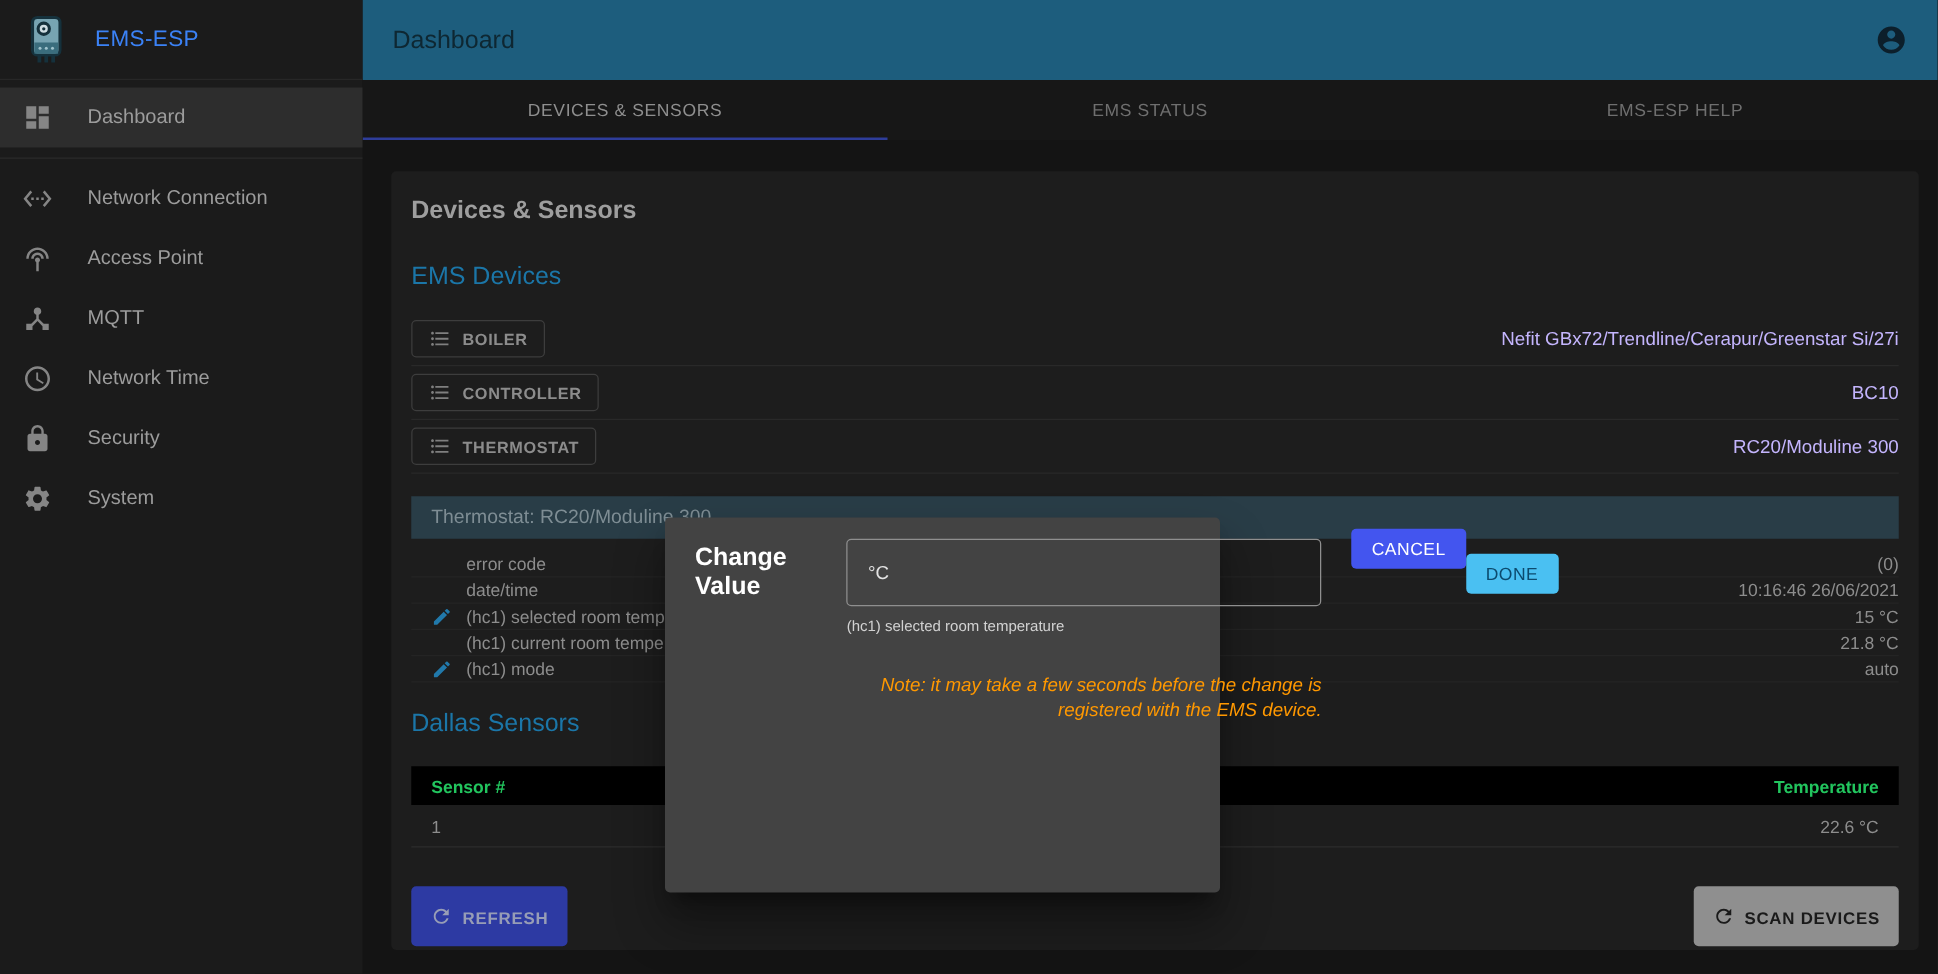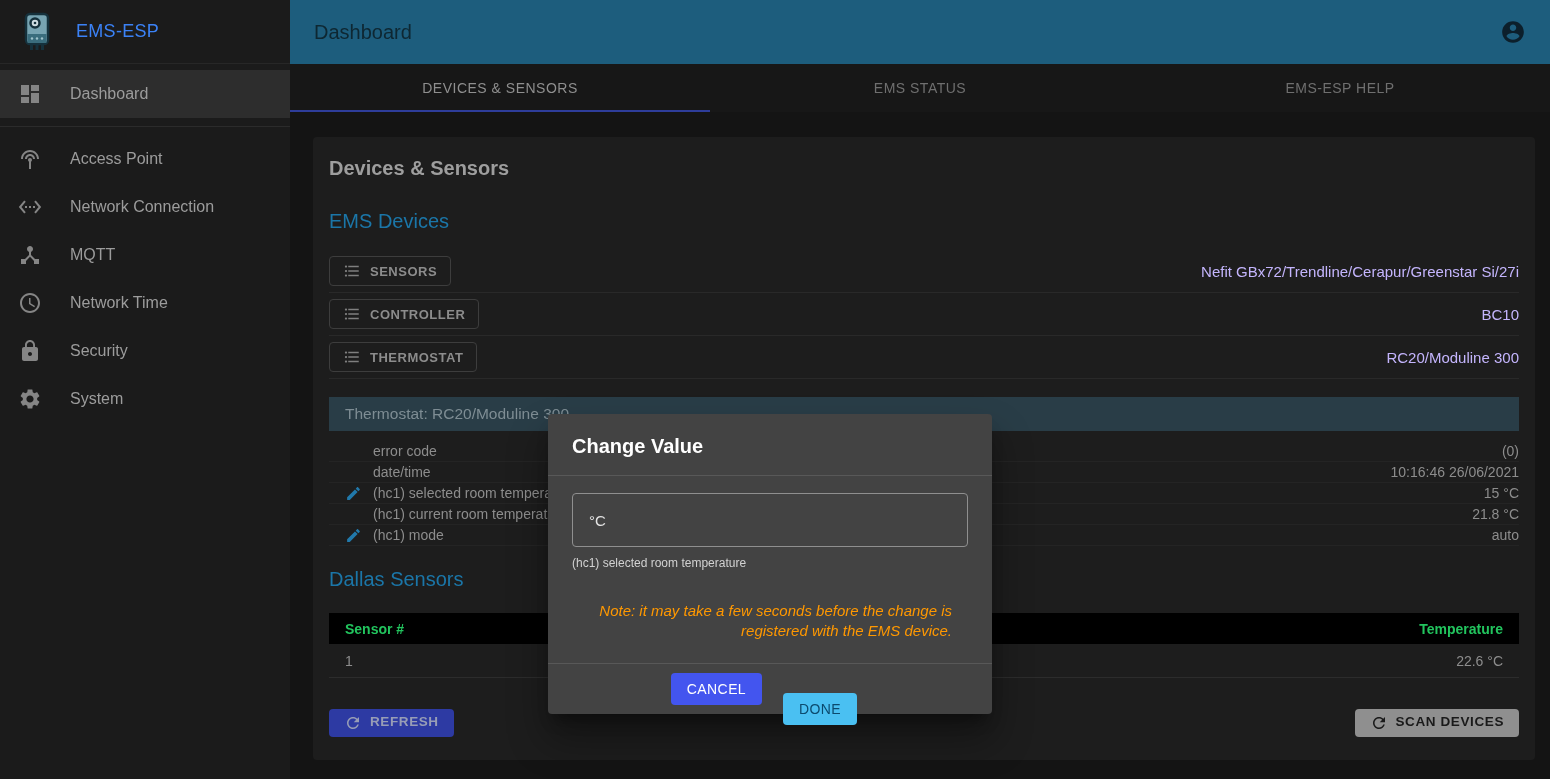--- a/index.html
+++ b/index.html
@@ -58,44 +58,44 @@
   .detail-value { font-size:14px; color:#8d8d8d; white-space:nowrap; }
 
   .dallas-table { margin-top:22px; }
   .dallas-head { height:31px; background:#000; display:flex; align-items:center; justify-content:space-between;
                  padding:0 16px; }
   .dallas-head span { font-size:14px; font-weight:bold; color:#22c55e; }
   .dallas-row { height:34px; display:flex; align-items:center; justify-content:space-between; padding:0 16px;
                 border-bottom:1px solid #2c2c2c; font-size:14px; color:#8d8d8d; }
 
   .card-footer { position:absolute; left:16px; right:16px; top:572px; display:flex; justify-content:space-between; }
-  .btn { display:flex; align-items:flex-start; gap:8px; border:none; border-radius:4px; padding:5px 15px;
+  .btn { display:flex; align-items:flex-end; gap:8px; border:none; border-radius:4px; padding:15px 15px;
          font-family:inherit; font-size:13.5px; font-weight:bold; letter-spacing:.6px; cursor:pointer; }
   .btn svg { width:18px; height:18px; }
   .btn-refresh { background:#2d3aa3; color:#979db6; }
   .btn-refresh svg { fill:#979db6; }
   .btn-scan { background:#8f8f8f; color:#1a1a1a; }
   .btn-scan svg { fill:#1a1a1a; }
 
   
   .backdrop { position:absolute; inset:0; z-index:5; background:rgba(0,0,0,0); }
-  .dialog { position:absolute; left:548px; top:414px; width:444px; height:300px; background:#434343; border-radius:4px;
-            z-index:6; display:flex; flex-direction:column;
+  .dialog { position:absolute; left:532px; top:414px; width:444px; height:300px; background:#434343; border-radius:4px;
+            z-index:6; display:flex; 
             box-shadow:0 11px 15px -7px rgba(0,0,0,.45), 0 24px 38px 3px rgba(0,0,0,.30); }
   .dialog-title { padding:21px 24px 17px 24px; font-size:20px; font-weight:bold; color:#ffffff; }
   .dialog-divider { height:1px; background:#585858; }
   .dialog-body { padding:17px 24px 0 24px; flex:1; }
   .value-field { height:54px; border:1px solid #8f8f8f; border-radius:4px; display:flex; align-items:center;
                  padding:0 14px 0 16px; }
   .value-field input { flex:1; background:transparent; border:none; outline:none; color:#ffffff;
                        font-family:inherit; font-size:16px; }
   .input-unit { font-size:15px; color:#e3e3e3; }
   .helper-text { margin-top:9px; font-size:12px; color:#d2d2d2; }
   .note-text { margin-top:31px; width:380px; font-size:15px; font-style:italic; color:#ff9800; line-height:1.35;text-align:right; }
-  .dialog-actions { height:50px; display:flex; align-items:center; justify-content:center; gap:21px; padding-right:12px; }
+  .dialog-actions { height:50px; display:flex; align-items:center; justify-content:center; padding-right:12px; }
   .dlg-btn { border:none; border-radius:4px; padding:8px 16px; font-family:inherit; font-size:14px; font-weight:500;
              letter-spacing:.4px; cursor:pointer; }
   .btn-cancel { background:#4355ef; color:#ffffff; }
   .btn-done { background:#4ac0f2; color:#0c4a6e;margin-top:40px; }
 </style>
 </head>
 <body>
 
 <div class="sidebar">
   <div class="sidebar-header">
@@ -121,32 +121,32 @@
         <svg viewBox="0 0 24 24">
             <path d="M3 13h8V3H3v10zm0 8h8v-6H3v6zm10 0h8V11h-8v10zm0-18v6h8V3h-8z"></path>
           </svg>
       </span>
       <span class="nav-label">Dashboard</span>
     </div>
     <div class="nav-divider"></div>
     <div class="nav-item">
       <span class="nav-icon">
         <svg viewBox="0 0 24 24">
+            <path d="M7.77 6.76L6.23 5.48.82 12l5.41 6.52 1.54-1.28L3.42 12l4.35-5.24zM7 13h2v-2H7v2zm10-2h-2v2h2v-2zm-6 2h2v-2h-2v2zm6.77-7.52l-1.54 1.28L20.58 12l-4.35 5.24 1.54 1.28L23.18 12l-5.41-6.52z"></path>
+          </svg>
+      </span>
+      <span class="nav-label">Network Connection</span>
+    </div>
+    <div class="nav-item">
+      <span class="nav-icon">
+        <svg viewBox="0 0 24 24">
             <path d="M12 11c-1.1 0-2 .9-2 2 0 .74.4 1.38 1 1.72V22h2v-7.28c.6-.35 1-.98 1-1.72 0-1.1-.9-2-2-2zm0-8C7.03 3 3 7.03 3 12h2c0-3.87 3.13-7 7-7s7 3.13 7 7h2c0-4.97-4.03-9-9-9zm0 4c-2.76 0-5 2.24-5 5h2c0-1.66 1.34-3 3-3s3 1.34 3 3h2c0-2.76-2.24-5-5-5z"></path>
           </svg>
       </span>
       <span class="nav-label">Access Point</span>
-    </div>
-    <div class="nav-item">
-      <span class="nav-icon">
-        <svg viewBox="0 0 24 24">
-            <path d="M7.77 6.76L6.23 5.48.82 12l5.41 6.52 1.54-1.28L3.42 12l4.35-5.24zM7 13h2v-2H7v2zm10-2h-2v2h2v-2zm-6 2h2v-2h-2v2zm6.77-7.52l-1.54 1.28L20.58 12l-4.35 5.24 1.54 1.28L23.18 12l-5.41-6.52z"></path>
-          </svg>
-      </span>
-      <span class="nav-label">Network Connection</span>
     </div>
     <div class="nav-item">
       <span class="nav-icon">
         <svg viewBox="0 0 24 24">
             <path d="M17 16l-4-4V8.82C14.16 8.4 15 7.3 15 6c0-1.66-1.34-3-3-3S9 4.34 9 6c0 1.3.84 2.4 2 2.82V12l-4 4H3v5h5v-3.05l4-4.2 4 4.2V21h5v-5h-4z"></path>
           </svg>
       </span>
       <span class="nav-label">MQTT</span>
     </div>
     <div class="nav-item">
@@ -203,21 +203,21 @@
     <div class="card-title">Devices &amp; Sensors</div>
 
     <div class="section-heading">EMS Devices</div>
 
     <div class="dev-rows">
       <div class="dev-row">
         <button class="dev-btn">
           <svg viewBox="0 0 24 24">
               <path d="M4 10.5c-.83 0-1.5.67-1.5 1.5s.67 1.5 1.5 1.5 1.5-.67 1.5-1.5-.67-1.5-1.5-1.5zm0-6c-.83 0-1.5.67-1.5 1.5S3.17 7.5 4 7.5 5.5 6.83 5.5 6 4.83 4.5 4 4.5zm0 12c-.83 0-1.5.68-1.5 1.5s.68 1.5 1.5 1.5 1.5-.68 1.5-1.5-.67-1.5-1.5-1.5zM7 19h14v-2H7v2zm0-6h14v-2H7v2zm0-8v2h14V5H7z"></path>
             </svg>
-          <span>SENSORS</span>
+          <span>BOILER</span>
         </button>
         <span class="dev-model">Nefit GBx72/Trendline/Cerapur/Greenstar Si/27i</span>
       </div>
       <div class="dev-row">
         <button class="dev-btn">
           <svg viewBox="0 0 24 24">
               <path d="M4 10.5c-.83 0-1.5.67-1.5 1.5s.67 1.5 1.5 1.5 1.5-.67 1.5-1.5-.67-1.5-1.5-1.5zm0-6c-.83 0-1.5.67-1.5 1.5S3.17 7.5 4 7.5 5.5 6.83 5.5 6 4.83 4.5 4 4.5zm0 12c-.83 0-1.5.68-1.5 1.5s.68 1.5 1.5 1.5 1.5-.68 1.5-1.5-.67-1.5-1.5-1.5zM7 19h14v-2H7v2zm0-6h14v-2H7v2zm0-8v2h14V5H7z"></path>
             </svg>
           <span>CONTROLLER</span>
         </button>

